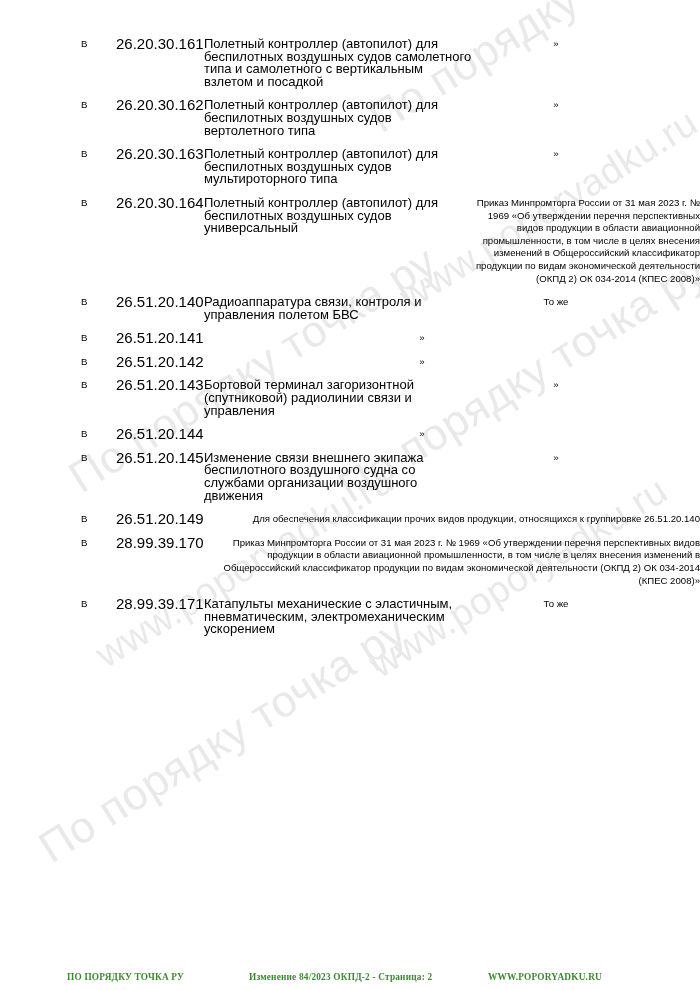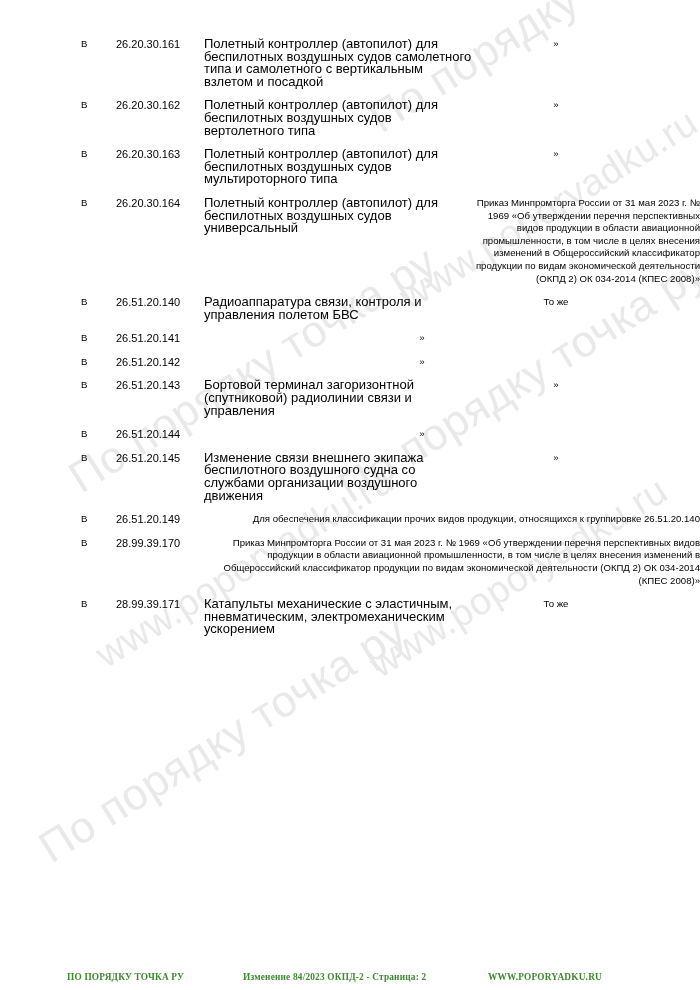--- a/index.html
+++ b/index.html
@@ -61,21 +61,21 @@
     flex: 0 0 35px;
     text-align: left;
     padding-left: 81px;
     box-sizing: content-box;
     font-size: 9.6px;
     line-height: 12.6px;
   }
   .c-code {
     flex: 0 0 88px;
     width: 88px;
-    font-size: 11px;
+    font-size: 15px;
     line-height: 12.6px;
     white-space: nowrap;
   }
   .c-desc {
     flex: 0 0 268px;
     width: 268px;
     font-size: 13px;
     line-height: 12.6px;
   }
   .c-note {
@@ -100,21 +100,21 @@
     z-index: 3;
     display: flex;
     align-items: baseline;
     font-family: "Liberation Serif", serif;
     font-weight: bold;
     font-size: 9.3px;
     color: #3c8a2e;
     letter-spacing: 0.2px;
   }
   .footer-left  { position: absolute; left: 67px; }
-  .footer-mid   { position: absolute; left: 243px; }
+  .footer-mid   { position: absolute; left: 249px; }
   .footer-right { position: absolute; left: 488px; }
 </style>
 </head>
 <body>
 
 <div class="page">
 
   <div class="watermark-layer">
     <span class="wm wm-a" style="left:60px; top:460px; transform: rotate(-32deg);">По порядку точка ру</span>
     <span class="wm wm-b" style="left:88px; top:640px; transform: rotate(-32deg);">www.poporyadku.ru</span>

